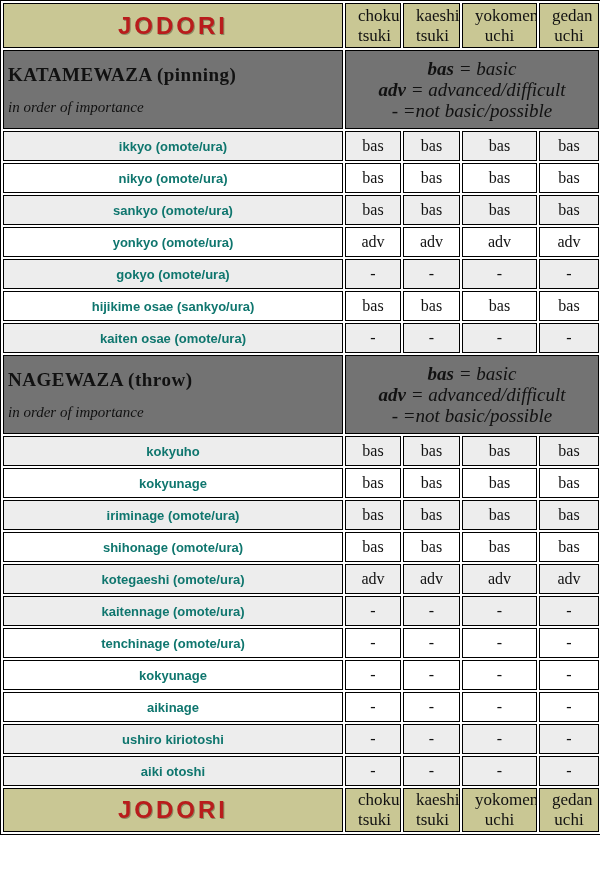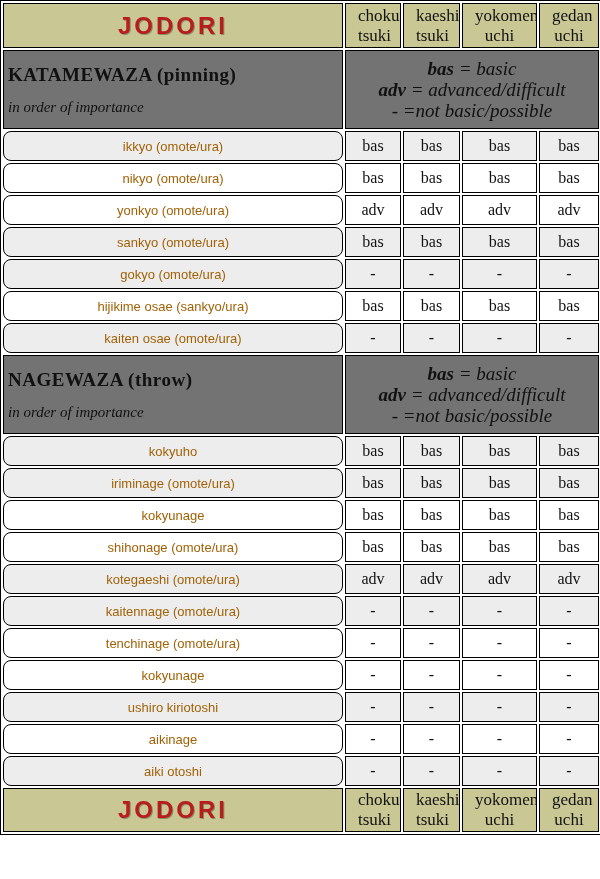--- a/index.html
+++ b/index.html
@@ -54,24 +54,23 @@
   }
   td.legend-cell{text-align:center;padding:1px 0;}
   .legend-line{font-style:italic;font-size:19px;line-height:21px;}
   .legend-line b{font-weight:bold;}
   .legend-line b.normal{font-weight:normal;}
   
   tr.data-row td{height:30px;background:#ffffff;vertical-align:middle;text-align:center;}
   tr.data-row.shaded td{background:var(--shade);}
   td.name-cell{
     font-family:"Liberation Sans","DejaVu Sans",sans-serif;
-    font-weight:normal;
+    font-weight:bold;
     font-size:13px;
-    color:#a16207;
-    border-radius:8px;
+    color:#0f766e;
   }
   td.val-cell{font-size:16px;}
   tr.band.footer td{height:42px;}
 </style>
 </head>
 <body>
 
 <table class="jodori">
   <colgroup>
     <col style="width:340px">
@@ -122,33 +121,33 @@
         <td class="val-cell">bas</td>
         <td class="val-cell">bas</td>
       </tr>
       <tr class="data-row">
         <td class="name-cell">nikyo (omote/ura)</td>
         <td class="val-cell">bas</td>
         <td class="val-cell">bas</td>
         <td class="val-cell">bas</td>
         <td class="val-cell">bas</td>
       </tr>
+      <tr class="data-row shaded">
+        <td class="name-cell">sankyo (omote/ura)</td>
+        <td class="val-cell">bas</td>
+        <td class="val-cell">bas</td>
+        <td class="val-cell">bas</td>
+        <td class="val-cell">bas</td>
+      </tr>
       <tr class="data-row">
         <td class="name-cell">yonkyo (omote/ura)</td>
         <td class="val-cell">adv</td>
         <td class="val-cell">adv</td>
         <td class="val-cell">adv</td>
         <td class="val-cell">adv</td>
-      </tr>
-      <tr class="data-row shaded">
-        <td class="name-cell">sankyo (omote/ura)</td>
-        <td class="val-cell">bas</td>
-        <td class="val-cell">bas</td>
-        <td class="val-cell">bas</td>
-        <td class="val-cell">bas</td>
       </tr>
       <tr class="data-row shaded">
         <td class="name-cell">gokyo (omote/ura)</td>
         <td class="val-cell">-</td>
         <td class="val-cell">-</td>
         <td class="val-cell">-</td>
         <td class="val-cell">-</td>
       </tr>
       <tr class="data-row">
         <td class="name-cell">hijikime osae (sankyo/ura)</td>
@@ -175,78 +174,78 @@
           <div class="legend-line"><b class="normal">-</b> =not basic/possible</div>
         </td>
       </tr>
       <tr class="data-row shaded">
         <td class="name-cell">kokyuho</td>
         <td class="val-cell">bas</td>
         <td class="val-cell">bas</td>
         <td class="val-cell">bas</td>
         <td class="val-cell">bas</td>
       </tr>
+      <tr class="data-row">
+        <td class="name-cell">kokyunage</td>
+        <td class="val-cell">bas</td>
+        <td class="val-cell">bas</td>
+        <td class="val-cell">bas</td>
+        <td class="val-cell">bas</td>
+      </tr>
       <tr class="data-row shaded">
         <td class="name-cell">iriminage (omote/ura)</td>
         <td class="val-cell">bas</td>
         <td class="val-cell">bas</td>
         <td class="val-cell">bas</td>
         <td class="val-cell">bas</td>
       </tr>
       <tr class="data-row">
+        <td class="name-cell">shihonage (omote/ura)</td>
+        <td class="val-cell">bas</td>
+        <td class="val-cell">bas</td>
+        <td class="val-cell">bas</td>
+        <td class="val-cell">bas</td>
+      </tr>
+      <tr class="data-row shaded">
+        <td class="name-cell">kotegaeshi (omote/ura)</td>
+        <td class="val-cell">adv</td>
+        <td class="val-cell">adv</td>
+        <td class="val-cell">adv</td>
+        <td class="val-cell">adv</td>
+      </tr>
+      <tr class="data-row shaded">
+        <td class="name-cell">kaitennage (omote/ura)</td>
+        <td class="val-cell">-</td>
+        <td class="val-cell">-</td>
+        <td class="val-cell">-</td>
+        <td class="val-cell">-</td>
+      </tr>
+      <tr class="data-row">
+        <td class="name-cell">tenchinage (omote/ura)</td>
+        <td class="val-cell">-</td>
+        <td class="val-cell">-</td>
+        <td class="val-cell">-</td>
+        <td class="val-cell">-</td>
+      </tr>
+      <tr class="data-row">
         <td class="name-cell">kokyunage</td>
-        <td class="val-cell">bas</td>
-        <td class="val-cell">bas</td>
-        <td class="val-cell">bas</td>
-        <td class="val-cell">bas</td>
-      </tr>
-      <tr class="data-row">
-        <td class="name-cell">shihonage (omote/ura)</td>
-        <td class="val-cell">bas</td>
-        <td class="val-cell">bas</td>
-        <td class="val-cell">bas</td>
-        <td class="val-cell">bas</td>
-      </tr>
-      <tr class="data-row shaded">
-        <td class="name-cell">kotegaeshi (omote/ura)</td>
-        <td class="val-cell">adv</td>
-        <td class="val-cell">adv</td>
-        <td class="val-cell">adv</td>
-        <td class="val-cell">adv</td>
-      </tr>
-      <tr class="data-row shaded">
-        <td class="name-cell">kaitennage (omote/ura)</td>
-        <td class="val-cell">-</td>
-        <td class="val-cell">-</td>
-        <td class="val-cell">-</td>
-        <td class="val-cell">-</td>
-      </tr>
-      <tr class="data-row">
-        <td class="name-cell">tenchinage (omote/ura)</td>
-        <td class="val-cell">-</td>
-        <td class="val-cell">-</td>
-        <td class="val-cell">-</td>
-        <td class="val-cell">-</td>
-      </tr>
-      <tr class="data-row">
-        <td class="name-cell">kokyunage</td>
+        <td class="val-cell">-</td>
+        <td class="val-cell">-</td>
+        <td class="val-cell">-</td>
+        <td class="val-cell">-</td>
+      </tr>
+      <tr class="data-row">
+        <td class="name-cell">aikinage</td>
         <td class="val-cell">-</td>
         <td class="val-cell">-</td>
         <td class="val-cell">-</td>
         <td class="val-cell">-</td>
       </tr>
       <tr class="data-row shaded">
         <td class="name-cell">ushiro kiriotoshi</td>
-        <td class="val-cell">-</td>
-        <td class="val-cell">-</td>
-        <td class="val-cell">-</td>
-        <td class="val-cell">-</td>
-      </tr>
-      <tr class="data-row">
-        <td class="name-cell">aikinage</td>
         <td class="val-cell">-</td>
         <td class="val-cell">-</td>
         <td class="val-cell">-</td>
         <td class="val-cell">-</td>
       </tr>
       <tr class="data-row shaded">
         <td class="name-cell">aiki otoshi</td>
         <td class="val-cell">-</td>
         <td class="val-cell">-</td>
         <td class="val-cell">-</td>

